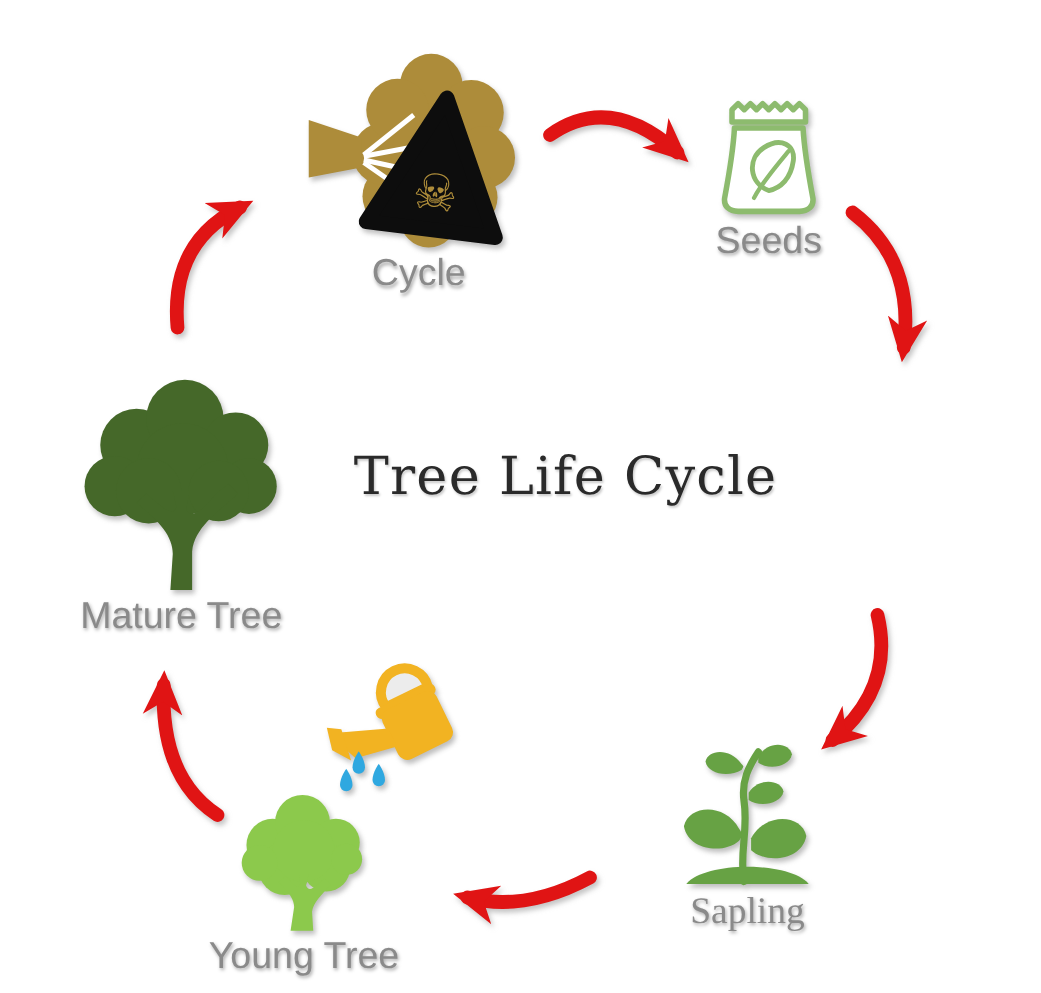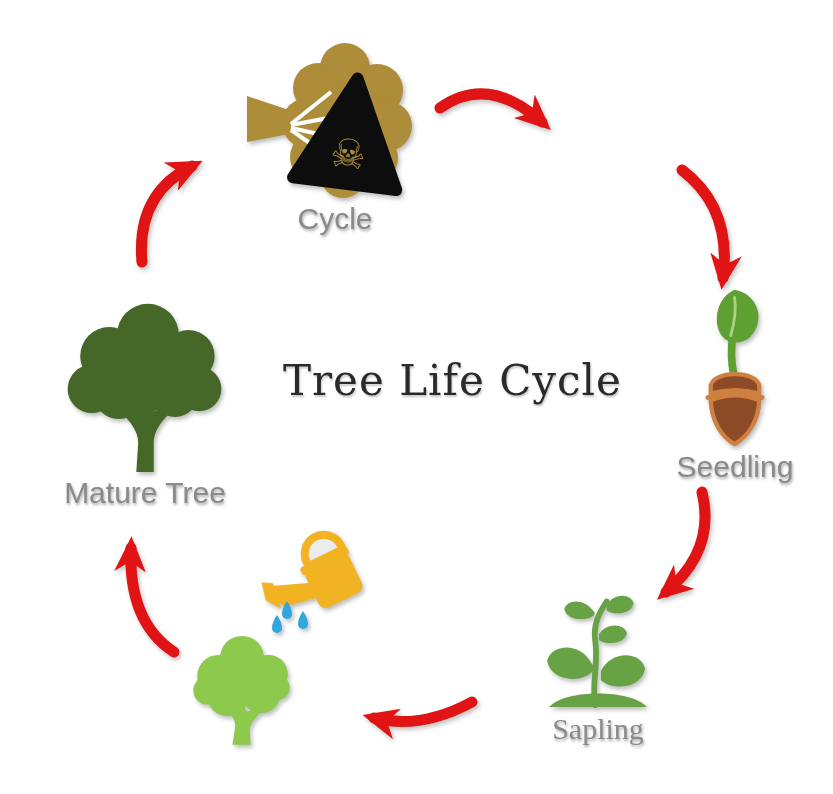--- a/index.html
+++ b/index.html
@@ -72,34 +72,34 @@
         <line x1="46" y1="90" x2="82" y2="115"></line>
       </g>
       <g transform="rotate(7 105 100)">
         <polygon points="105,38 157,144 53,144" style="fill:var(--triangle-black);stroke:var(--triangle-black)" stroke-width="12" stroke-linejoin="round"></polygon>
         <text x="105" y="128" text-anchor="middle" font-size="40" font-family="DejaVu Sans, sans-serif" style="fill:var(--snag-tan)">☠</text>
       </g>
     </svg>
     <figcaption>Cycle</figcaption>
   </figure>
 
+  <figure class="stage" id="stage-seeds">
+    <svg width="92" height="98" viewBox="0 0 92 100">
+      <g fill="#ffffff" style="stroke:var(--seeds-green)" stroke-width="4.5" stroke-linejoin="round">
+        <path d="M16,22 L16,12 l5,-5 l5,5 l5,-5 l5,5 l5,-5 l5,5 l5,-5 l5,5 l5,-5 l5,5 l5,-5 l5,5 L76,22 Z"></path>
+        <path d="M18,27 H74 C75,46 79,68 82,84 C83,91 78,95 71,95 H21 C14,95 9,91 10,84 C13,68 17,46 18,27 Z"></path>
+      </g>
+      <g fill="none" style="stroke:var(--seeds-green)" stroke-width="4" stroke-linecap="round">
+        <path d="M46,78 C30,72 28,52 42,43 C56,34 68,41 66,54 C64,68 56,76 46,78 Z"></path>
+        <path d="M34,84 C40,72 52,58 62,46" stroke-width="3.5"></path>
+      </g>
+    </svg>
+    <figcaption>Seeds</figcaption>
+  </figure>
 
-  <figure class="stage" id="stage-seedling">
-    <svg width="100" height="162" viewBox="0 0 105 170">
-      <path d="M50,52 C48,68 48,78 51,92" fill="none" style="stroke:var(--leaf-green)" stroke-width="8" stroke-linecap="round"></path>
-      <path d="M52,4 C76,8 86,36 68,54 C55,64 39,59 35,45 C30,28 38,10 52,4 Z" style="fill:var(--leaf-green)"></path>
-      <path d="M48,52 C52,38 54,24 52,12" fill="none" style="stroke:var(--leaf-vein)" stroke-width="3" stroke-linecap="round"></path>
-      <g style="fill:var(--acorn-brown);stroke:var(--acorn-light)" stroke-width="4.5" stroke-linejoin="round">
-        <path d="M27,106 C27,88 78,88 78,106 L78,113 C61,108 44,108 27,113 Z"></path>
-        <path d="M27,120 C28,142 38,158 52,166 C66,158 77,142 78,120 C61,113 44,113 27,120 Z"></path>
-      </g>
-      <path d="M24,117 C42,110 63,110 81,117" fill="none" style="stroke:var(--acorn-light)" stroke-width="5" stroke-linecap="round"></path>
-    </svg>
-    <figcaption>Seedling</figcaption>
-  </figure>
 
   <figure class="stage" id="stage-sapling">
     <svg width="128" height="120" viewBox="0 0 130 125">
       <path d="M62,120 C58,95 66,78 62,52 C60,36 66,24 74,12" fill="none" style="stroke:var(--sapling-green)" stroke-width="6" stroke-linecap="round"></path>
       <g style="fill:var(--sapling-green)">
         <path d="M60,22 C50,8 32,10 30,20 C32,31 50,33 60,27 C62,24 62,24 60,22 Z"></path>
         <path d="M74,16 C82,2 100,4 102,14 C100,25 82,27 74,21 Z"></path>
         <path d="M66,46 C74,33 93,35 95,45 C93,56 74,58 66,52 Z"></path>
         <path d="M58,76 C46,54 16,56 12,74 C16,95 46,97 58,86 C61,82 61,80 58,76 Z"></path>
         <path d="M68,84 C80,62 110,64 114,82 C110,103 80,105 68,94 Z"></path>
@@ -116,20 +116,21 @@
           <circle cx="65" cy="33" r="23"></circle>
         <circle cx="93" cy="50" r="20"></circle>
           <circle cx="50" cy="72" r="22"></circle>
         <circle cx="85" cy="71" r="20"></circle>
           <circle cx="66" cy="57" r="26"></circle>
         <circle cx="29" cy="67" r="15"></circle>
           <circle cx="102" cy="64" r="13"></circle>
         <path d="M55,124 L58,104 C58,98 54,92 45,83 L51,78 C58,86 62,90 63,84 L62,77 L70,77 L68,86 C70,92 76,88 83,80 L89,85 C81,94 74,100 73,108 L74,124 Z"></path>
       </g>
     </svg>
+    <figcaption>Young Tree</figcaption>
   </figure>
 
   <svg class="floating-icon" id="watering-can" width="122" height="118" viewBox="0 0 122 118">
     <g transform="rotate(-26 65 50)">
       <path d="M56,32 A19,19 0 1 1 93,32 Z" style="fill:var(--handle-fill);stroke:var(--can-yellow)" stroke-width="8"></path>
       <rect x="46" y="30" width="52" height="9" rx="4" style="fill:var(--can-yellow)"></rect>
       <rect x="48" y="34" width="48" height="44" rx="8" style="fill:var(--can-yellow)"></rect>
       <polygon points="50,48 14,34 8,38 16,58 50,64" style="fill:var(--can-yellow)"></polygon>
       <polygon points="16,32 6,26 2,44 12,58" style="fill:var(--can-yellow)"></polygon>
     </g>

